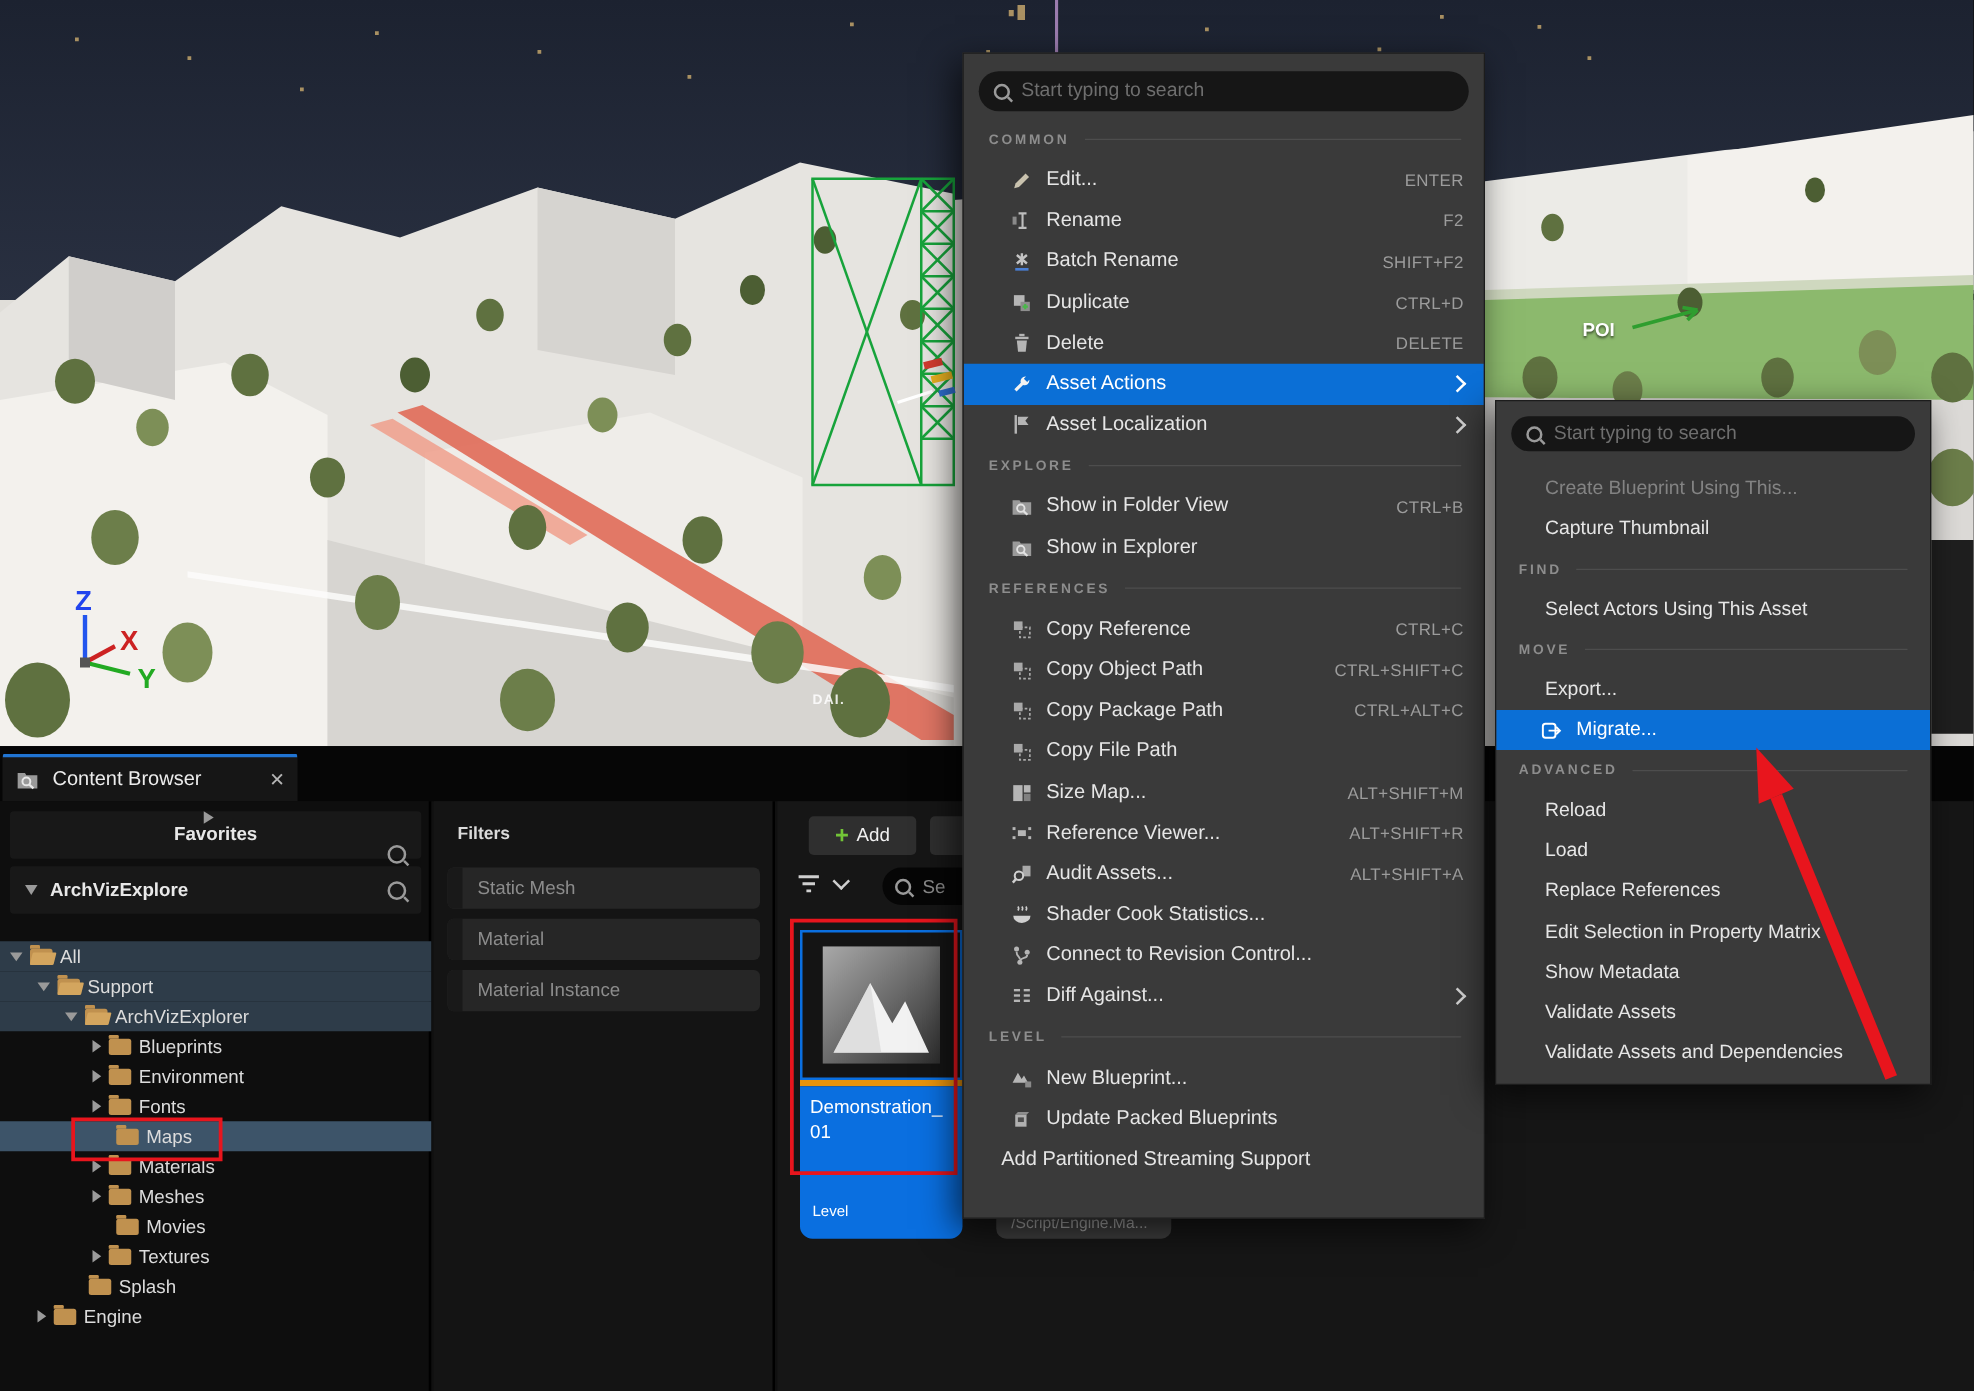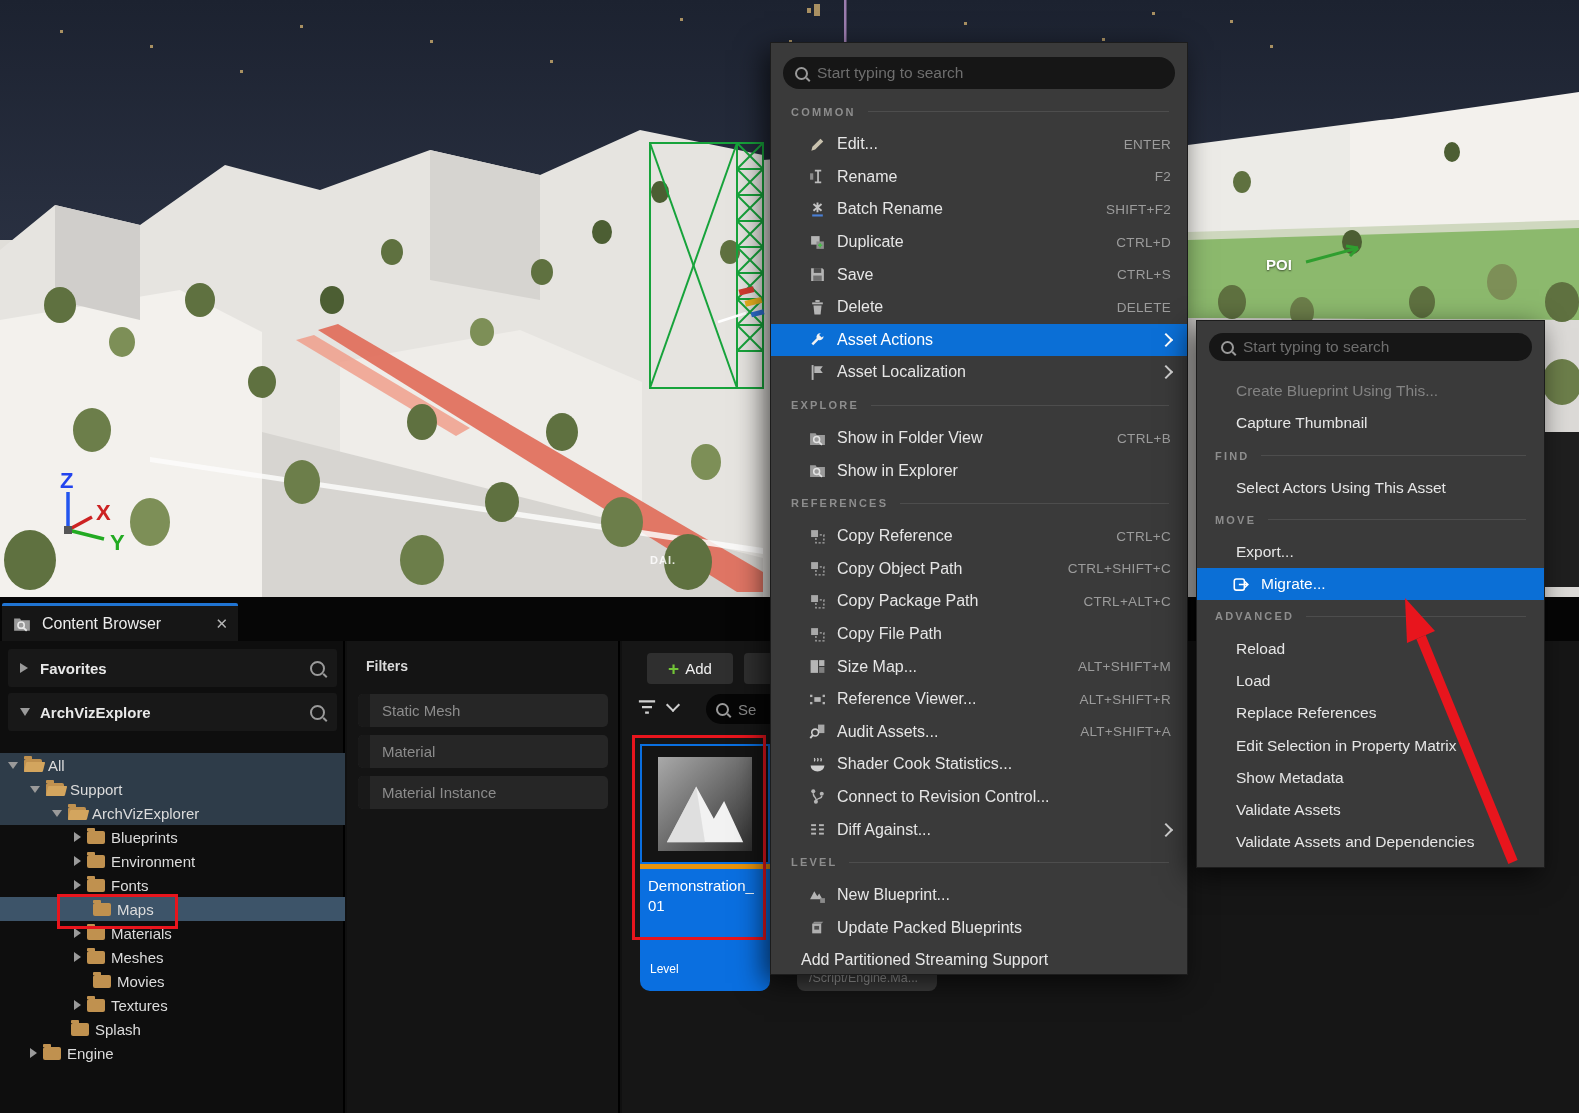--- a/index.html
+++ b/index.html
@@ -16,21 +16,21 @@
   
   #dock{position:absolute;left:0;top:597px;width:1579px;height:516px;background:#101010;z-index:1;}
   #tabbar{position:absolute;left:0;top:0;width:1579px;height:44px;background:#060606;}
   #cb-tab{position:absolute;left:2px;top:6px;width:236px;height:38px;background:#161616;border-top:3px solid #2074d2;border-radius:2px 2px 0 0;display:flex;align-items:center;padding:0 10px;box-sizing:border-box;}
   #cb-tab .ticon{width:20px;height:18px;margin-right:10px;flex:none;}
   #cb-tab .ttitle{color:#ececec;font-size:16px;}
   #cb-tab .tclose{margin-left:auto;color:#b5b5b5;font-size:15px;}
 
   #leftcol{position:absolute;left:0;top:44px;width:345px;height:472px;background:#0e0e0e;border-right:2px solid #000;box-sizing:border-box;}
   .srcrow{position:absolute;left:8px;width:329px;height:38px;background:#181818;border-radius:3px;display:flex;align-items:center;padding:0 12px;box-sizing:border-box;color:#e8e8e8;font-weight:bold;font-size:15px;}
-  #src-fav{top:8px;}
+  #src-fav{top:8px;flex-direction:column;}
   #src-avz{top:52px;}
   .srcrow .mag{margin-left:auto;}
   .tri-r{width:0;height:0;border-left:8px solid #9a9a9a;border-top:5.5px solid transparent;border-bottom:5.5px solid transparent;margin-right:12px;}
   .tri-d{width:0;height:0;border-top:8px solid #9a9a9a;border-left:5.5px solid transparent;border-right:5.5px solid transparent;margin-right:10px;}
   #tree{position:absolute;left:0;top:112px;width:345px;}
   .trow{height:24px;display:flex;align-items:center;font-size:15px;color:#dcdcdc;box-sizing:border-box;}
   .trow.anc{background:#2e3c49;}
   .trow.sel{background:#3d5469;}
   .trow .tri-r{border-left-width:7px;border-top-width:5px;border-bottom-width:5px;margin-right:6px;}
   .trow .tri-d{border-top-width:7px;border-left-width:5px;border-right-width:5px;margin-right:6px;}
@@ -449,31 +449,20 @@
               <rect x="7" y="7" width="7" height="7" fill="#8e8e8e"></rect>
               <path d="M10.5 8.6v4M8.5 10.6h4" stroke="#49b849" stroke-width="1.6"></path>
             </svg>
           </span>
           <span>Duplicate</span>
           <span class="msc">CTRL+D</span>
         </div>
         <div class="mrow">
           <span class="mic">
             <svg viewBox="0 0 16 16" width="17" height="17">
-              <path d="M2 2h10.5L14 3.5V14H2z" fill="#b5b5b5"></path>
-              <rect x="4.5" y="2" width="7" height="4.5" fill="#4c4c4c"></rect>
-              <rect x="4" y="9" width="8" height="5" fill="#6f6f6f"></rect>
-            </svg>
-          </span>
-          <span>Save</span>
-          <span class="msc">CTRL+S</span>
-        </div>
-        <div class="mrow">
-          <span class="mic">
-            <svg viewBox="0 0 16 16" width="17" height="17">
               <rect x="6" y="1" width="4" height="1.8" fill="#b5b5b5"></rect>
               <rect x="3" y="3.2" width="10" height="1.8" fill="#b5b5b5"></rect>
               <path d="M4.2 6h7.6l-.9 8.5H5.1z" fill="#b5b5b5"></path>
             </svg>
           </span>
           <span>Delete</span>
           <span class="msc">DELETE</span>
         </div>
         <div class="mrow hl">
           <span class="mic">

